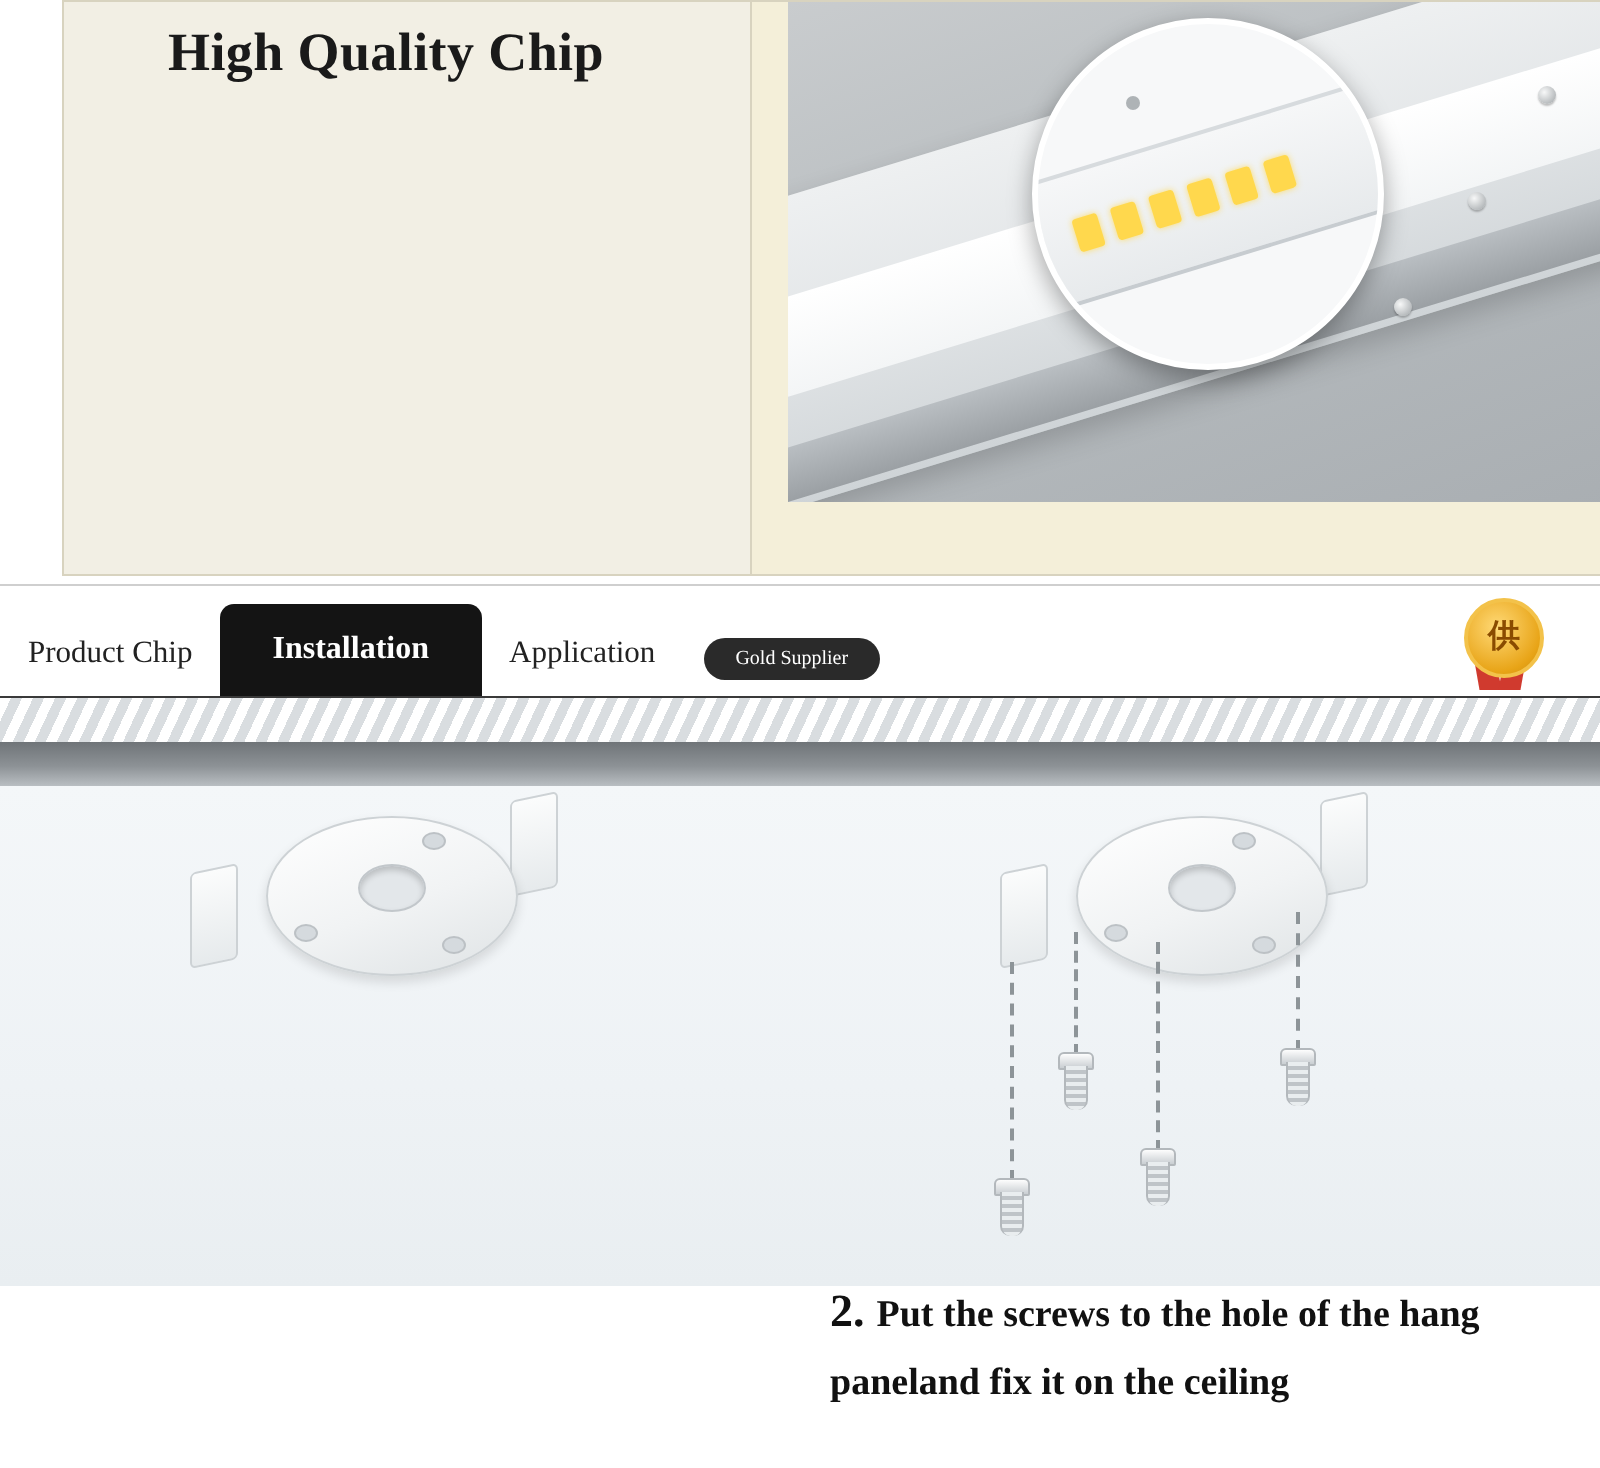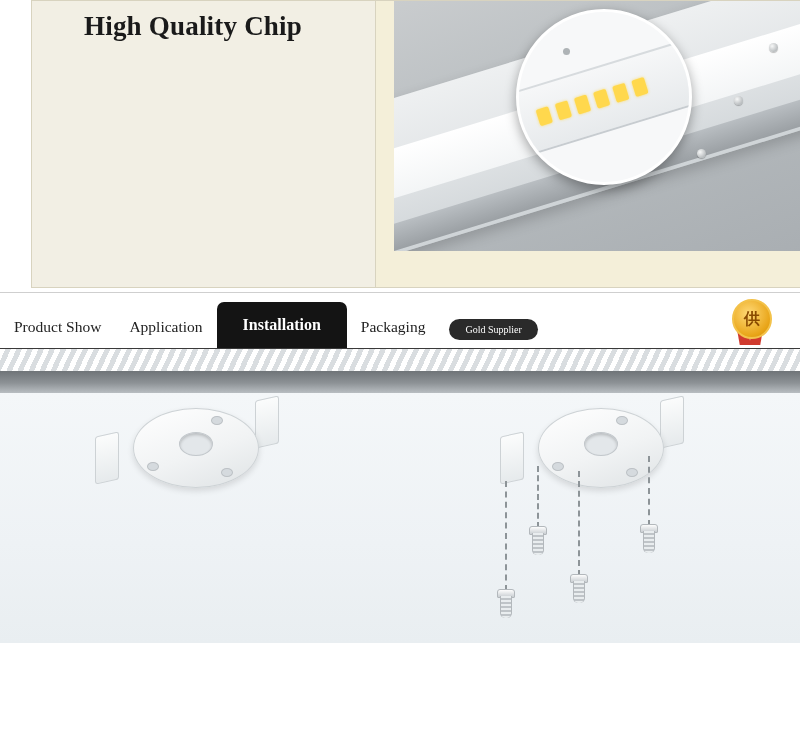--- a/index.html
+++ b/index.html
@@ -410,24 +410,23 @@
             <div class="led" style="left:136px; top:22px;"></div>
           </div>
           <div class="mag-dot" style="left:44px; top:36px;"></div>
         </div>
       </div>
     </div>
   </div>
 
   <div class="tabbar">
     <div class="tabs">
-      <div class="tab">Product Show</div>
+      <div class="tab">Product Chip</div>
+      <div class="tab active">Installation</div>
       <div class="tab">Application</div>
-      <div class="tab active">Installation</div>
-      <div class="tab">Packaging</div>
       <div class="gold-supplier">Gold Supplier</div>
     </div>
     <div class="medal">
       <div class="ribbon-l"></div>
       <div class="ribbon-r"></div>
       <div class="disc">供</div>
     </div>
   </div>
 
   <div class="hatch"></div>
@@ -474,16 +473,19 @@
       <div class="shaft"></div>
     </div>
 
     <div class="dashline" style="left:648px; top:85px; height:70px;"></div>
     <div class="screw-pin" style="left:640px; top:153px;">
       <div class="head"></div>
       <div class="shaft"></div>
     </div>
 
     <div class="captions">
+      <div class="caption caption-2">
+        <span class="num">2.</span><span>Put the screws to the hole of the hang paneland fix it on the ceiling</span>
+      </div>
     </div>
   </div>
 
 </div>
 
 </body></html>

